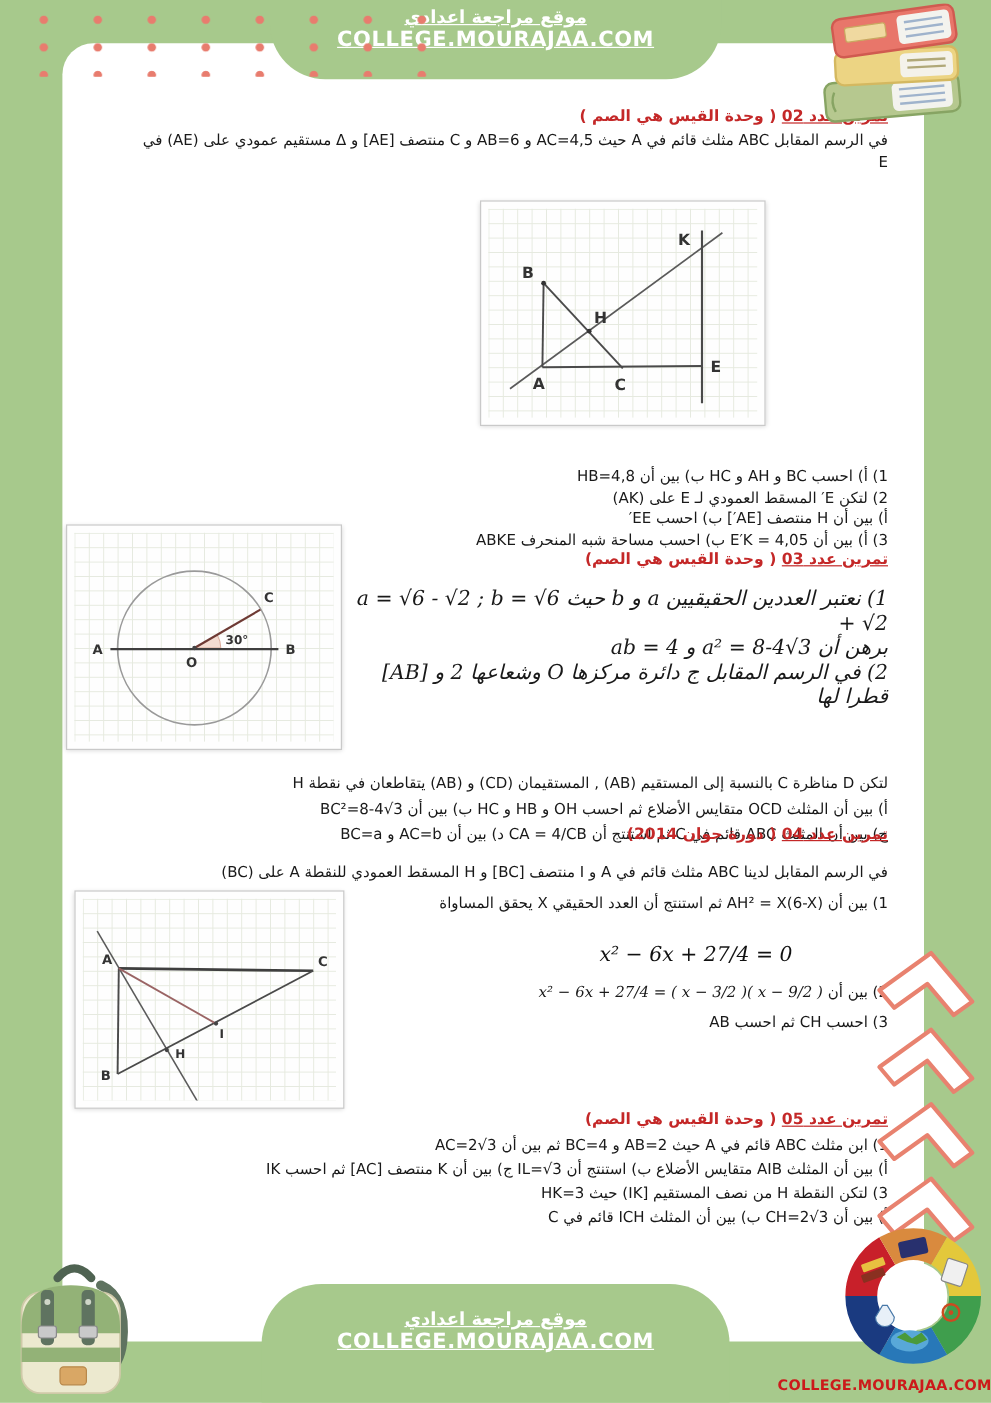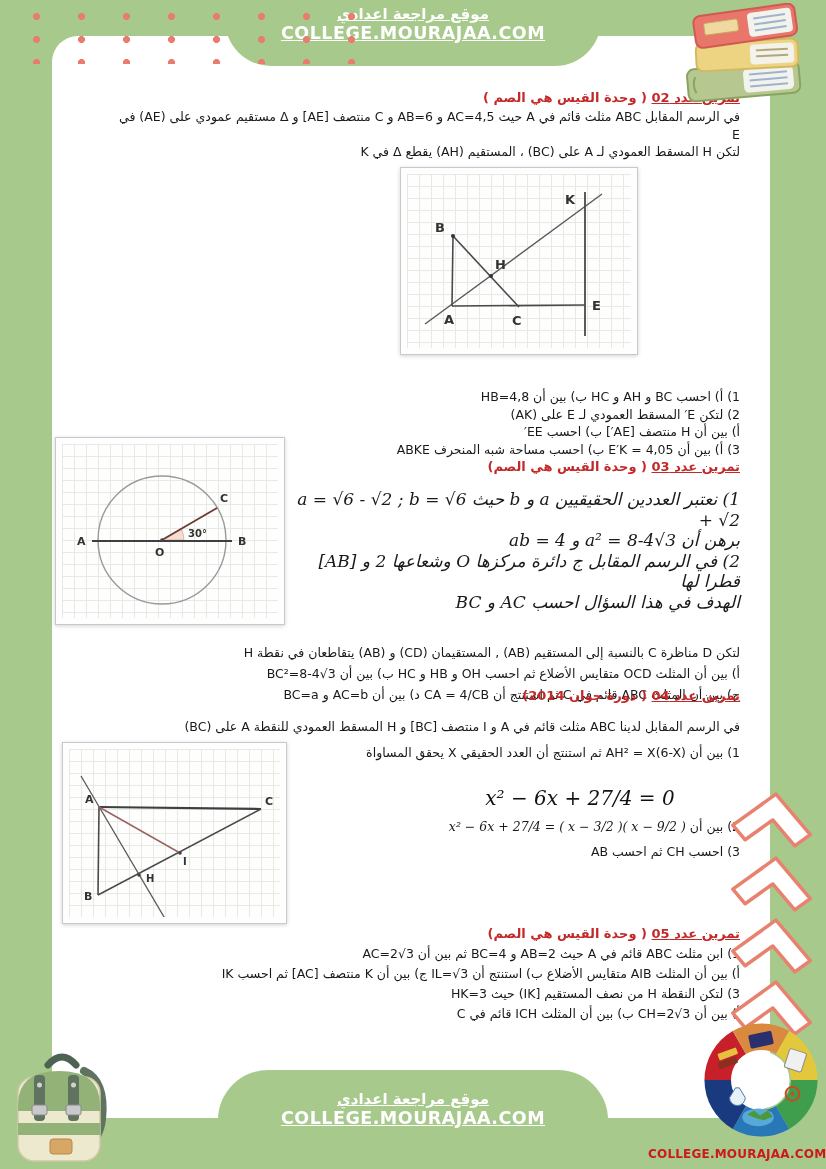--- a/index.html
+++ b/index.html
@@ -19,21 +19,21 @@
   .dots{position:absolute;left:8px;top:2px;width:372px;height:62px;z-index:5;
         background-image:radial-gradient(circle,#e87c6e 3.2px,rgba(0,0,0,0) 3.8px);
         background-size:45px 23px;background-position:6px 3px;}
   
   .rtl{position:absolute;direction:rtl;text-align:right;font-size:12.5px;color:#191919;
        line-height:17.5px;z-index:3;}
   .ex-head{position:absolute;direction:rtl;text-align:right;color:#c42828;font-weight:bold;
            font-size:13px;z-index:3;}
   .ex-head .t{text-decoration:underline;}
   .italicblock{font-family:"DejaVu Serif",serif;font-style:italic;font-size:17px;line-height:20.5px;}
-  .mathline{font-family:"DejaVu Serif",serif;font-style:italic;font-size:20px;direction:ltr;
+  .mathline{font-family:"DejaVu Serif",serif;font-style:italic;font-size:17px;direction:ltr;
             text-align:center;position:absolute;z-index:3;color:#111;}
   .mathspan{font-family:"DejaVu Serif",serif;font-style:italic;direction:ltr;unicode-bidi:embed;}
   
   .figbox{position:absolute;background:#fefefe;border:1px solid #c9c9c9;box-shadow:0 1px 4px rgba(0,0,0,.18);
           z-index:2;box-sizing:border-box;padding:6px;}
   .figinner{width:100%;height:100%;
         background-image:linear-gradient(#e6eadf 1px,rgba(0,0,0,0) 1px),
                          linear-gradient(90deg,#e6eadf 1px,rgba(0,0,0,0) 1px);
         background-size:12px 12px;}
   .figinner svg{display:block;width:100%;height:100%;}
@@ -85,21 +85,20 @@
       <rect x="30" y="16" width="34" height="12" rx="2" fill="#f0d9a0" stroke="#c8a860"></rect>
     </g>
   </svg>
 
   <div class="ex-head" style="top:90px;right:86px;">
     <span class="t">تمرين عدد 02</span>
     <span>( وحدة القيس هي الصم )</span>
   </div>
   <div class="rtl" style="top:108px;right:86px;left:108px;text-align:right;">
     <div>في الرسم المقابل ABC مثلث قائم في A حيث AC=4,5 و AB=6 و C منتصف [AE] و Δ مستقيم عمودي على (AE) في E</div>
-    <div>لتكن H المسقط العمودي لـ A على (BC) ، المستقيم (AH) يقطع Δ في K</div>
   </div>
 
   <div class="figbox" style="left:400px;top:167px;width:238px;height:188px;">
     <div class="figinner">
       <svg viewBox="0 0 224 174">
         <line x1="18" y1="150" x2="195" y2="20" stroke="#5a5a5a" stroke-width="1.4"></line>
         <line x1="178" y1="18" x2="178" y2="162" stroke="#4a4a4a" stroke-width="1.8"></line>
         <line x1="46" y1="62" x2="45" y2="132" stroke="#4a4a4a" stroke-width="1.6"></line>
         <line x1="45" y1="132" x2="178" y2="131" stroke="#4a4a4a" stroke-width="1.6"></line>
         <line x1="46" y1="62" x2="112" y2="133" stroke="#4a4a4a" stroke-width="1.6"></line>
@@ -123,21 +122,20 @@
   </div>
 
   <div class="ex-head" style="top:459px;right:86px;">
     <span class="t">تمرين عدد 03</span>
     <span>( وحدة القيس هي الصم)</span>
   </div>
   <div class="rtl italicblock" style="top:489px;right:86px;width:452px;">
     <div>1) نعتبر العددين الحقيقيين a و b حيث a = √6 - √2 ; b = √6 + √2</div>
     <div>برهن أن a² = 8-4√3 و ab = 4</div>
     <div>2) في الرسم المقابل ج دائرة مركزها O وشعاعها 2 و [AB] قطرا لها</div>
-    <div>الهدف في هذا السؤال احسب AC و BC</div>
   </div>
 
   <div class="figbox" style="left:55px;top:437px;width:230px;height:188px;">
     <div class="figinner">
       <svg viewBox="0 0 216 174">
         <circle cx="100" cy="96" r="64" fill="none" stroke="#9a9a9a" stroke-width="1.4"></circle>
         <path d="M122 96 A 22 22 0 0 0 119 85 L 100 96 Z" fill="#f4ddd2" stroke="#d8a898" stroke-width="0.8"></path>
         <line x1="30" y1="97" x2="170" y2="97" stroke="#3f3f3f" stroke-width="1.8"></line>
         <line x1="100" y1="96" x2="155" y2="64" stroke="#6e3a34" stroke-width="1.8"></line>
         <circle cx="100" cy="96" r="1.8" fill="#444"></circle>

